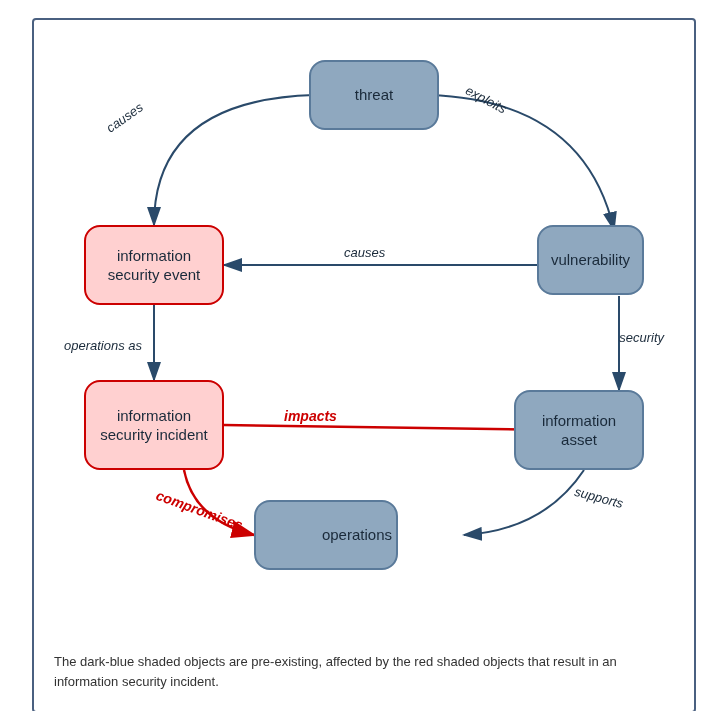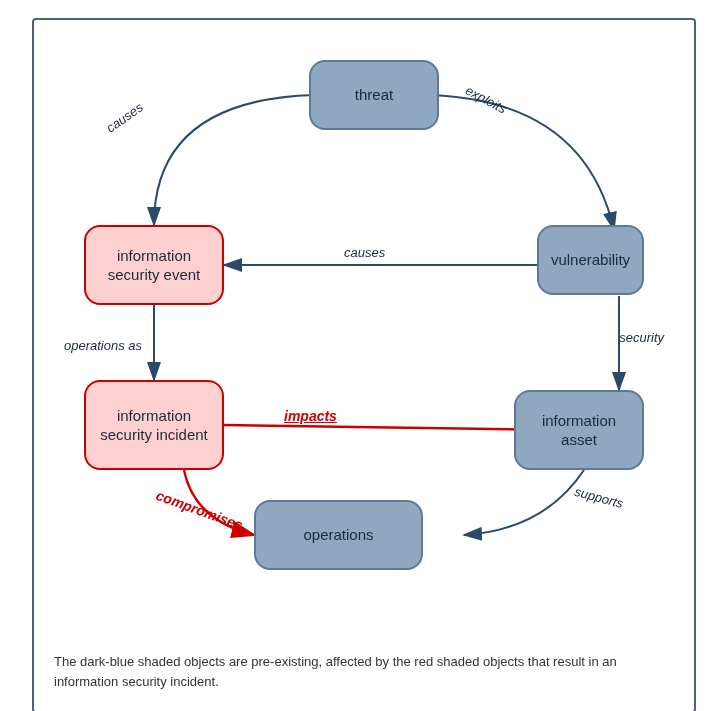--- a/index.html
+++ b/index.html
@@ -67,22 +67,23 @@
     }
     #info-asset {
       right: 30px;
       top: 350px;
       width: 130px;
       height: 80px;
     }
     #operations {
       left: 200px;
       top: 460px;
-      width: 169px;
+      width: 144px;
       height: 70px;
+      justify-content: flex-end;
     }
     #info-sec-event {
       left: 30px;
       top: 185px;
       width: 140px;
       height: 80px;
     }
     #info-sec-incident {
       left: 30px;
       top: 340px;
@@ -168,21 +169,21 @@
       <div class="arrow-label" style="right: 10px; top: 290px;">security</div>
 
       <div class="arrow-label" style="right: 50px; top: 450px; transform: rotate(15deg);">supports</div>
 
       <div class="arrow-label" style="left: 50px; top: 70px; transform: rotate(-35deg);">causes</div>
 
       <div class="arrow-label" style="left: 290px; top: 205px;">causes</div>
 
       <div class="arrow-label" style="left: 10px; top: 298px;">operations as</div>
 
-      <div class="arrow-label-red" style="left: 230px; top: 368px; text-decoration: underline;">impacts</div>
+      <div class="arrow-label-red" style="left: 230px; top: 368px;">impacts</div>
 
       <div class="arrow-label-red" style="left: 100px; top: 462px; transform: rotate(20deg);">compromises</div>
 
       <div class="node node-blue" id="threat">
         <span>threat</span>
       </div>
 
       <div class="node node-blue" id="vulnerability">
         <span>vulnerability</span>
       </div>

